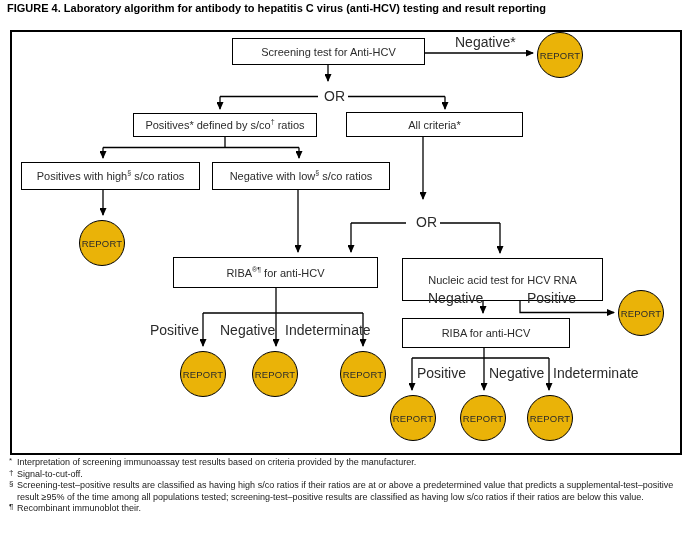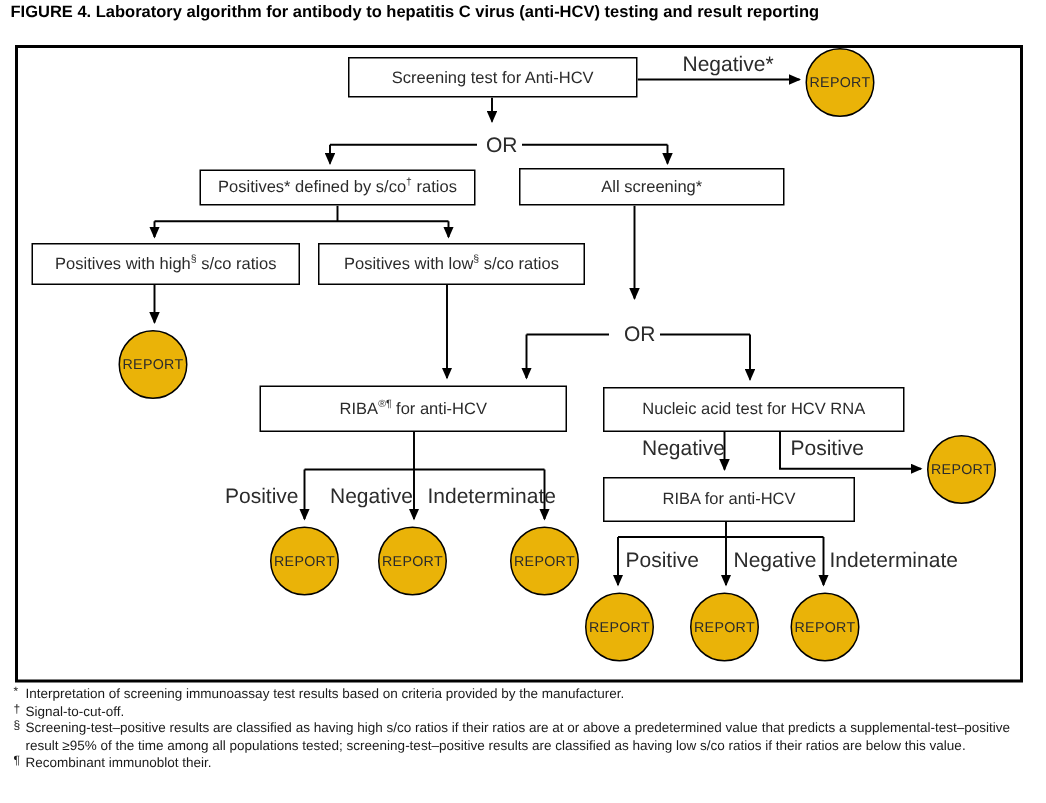--- a/index.html
+++ b/index.html
@@ -109,36 +109,36 @@
 
   <div class="node" style="left:232px;top:38px;width:193px;height:27px;">
     <span>Screening test for Anti-HCV</span>
   </div>
 
   <div class="node" style="left:133px;top:113px;width:184px;height:24px;">
     <span><span>Positives* defined by s/co</span><sup>†</sup><span> ratios</span></span>
   </div>
 
   <div class="node" style="left:346px;top:112px;width:177px;height:25px;">
-    <span>All screening*</span>
+    <span>All criteria*</span>
   </div>
 
   <div class="node" style="left:21px;top:162px;width:179px;height:28px;">
     <span><span>Positives with high</span><sup>§</sup><span> s/co ratios</span></span>
   </div>
 
   <div class="node" style="left:212px;top:162px;width:178px;height:28px;">
-    <span><span>Positives with low</span><sup>§</sup><span> s/co ratios</span></span>
+    <span><span>Negative with low</span><sup>§</sup><span> s/co ratios</span></span>
   </div>
 
   <div class="node" style="left:173px;top:257px;width:205px;height:31px;">
     <span><span>RIBA</span><sup>®¶</sup><span> for anti-HCV</span></span>
   </div>
 
-  <div class="node" style="left:402px;top:258px;width:201px;height:30px;">
+  <div class="node" style="left:402px;top:258px;width:201px;height:43px;">
     <span>Nucleic acid test for HCV RNA</span>
   </div>
 
   <div class="node" style="left:402px;top:318px;width:168px;height:30px;">
     <span>RIBA for anti-HCV</span>
   </div>
 
   <div class="elabel" style="left:455px;top:36px;width:56px;text-align:center;">Negative*</div>
   <div class="elabel orlbl" style="left:318px;top:90px;width:24px;">OR</div>
   <div class="elabel orlbl" style="left:406px;top:216px;width:28px;">OR</div>

